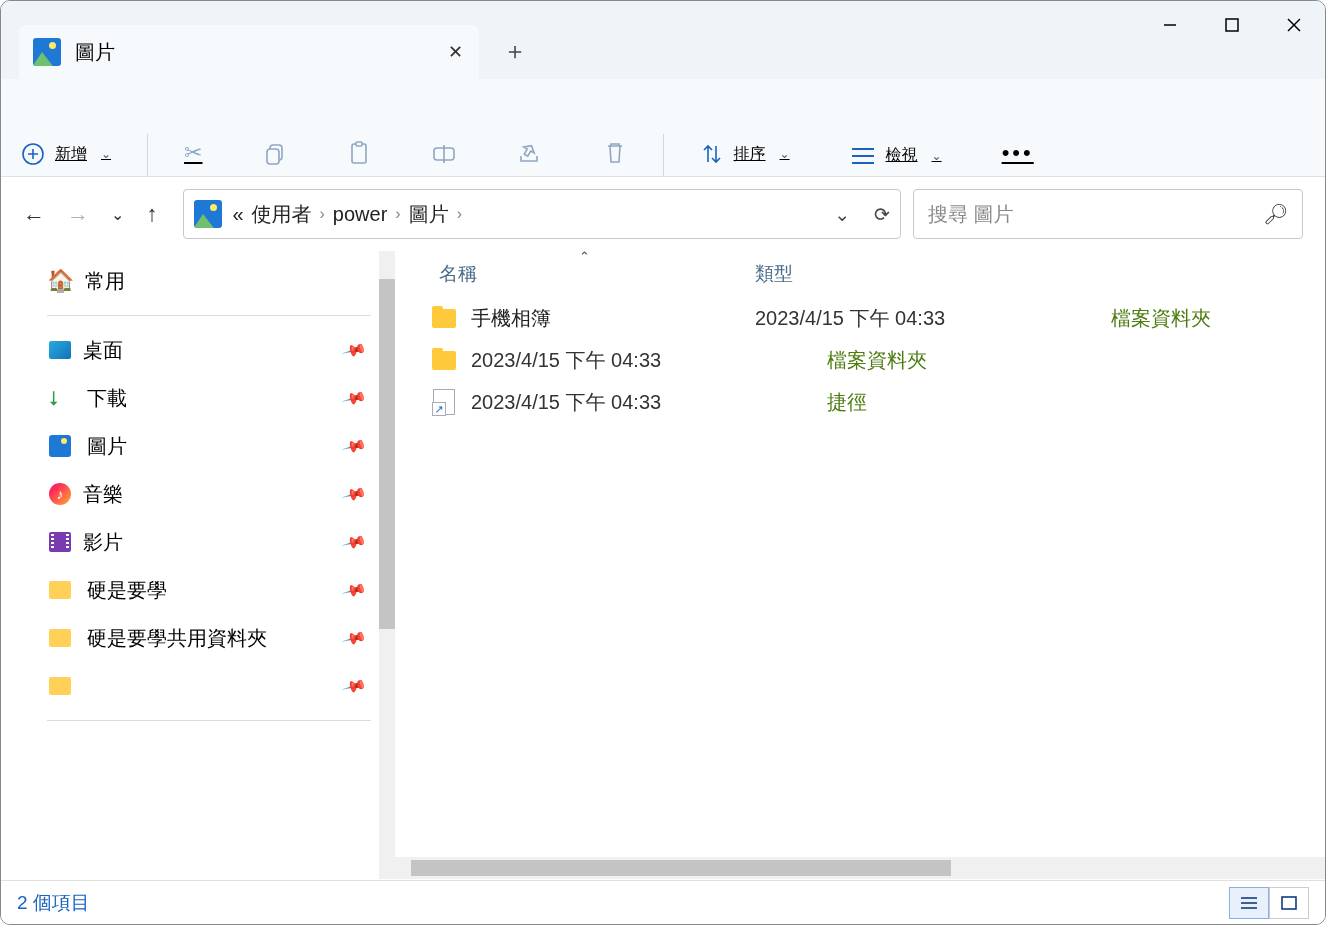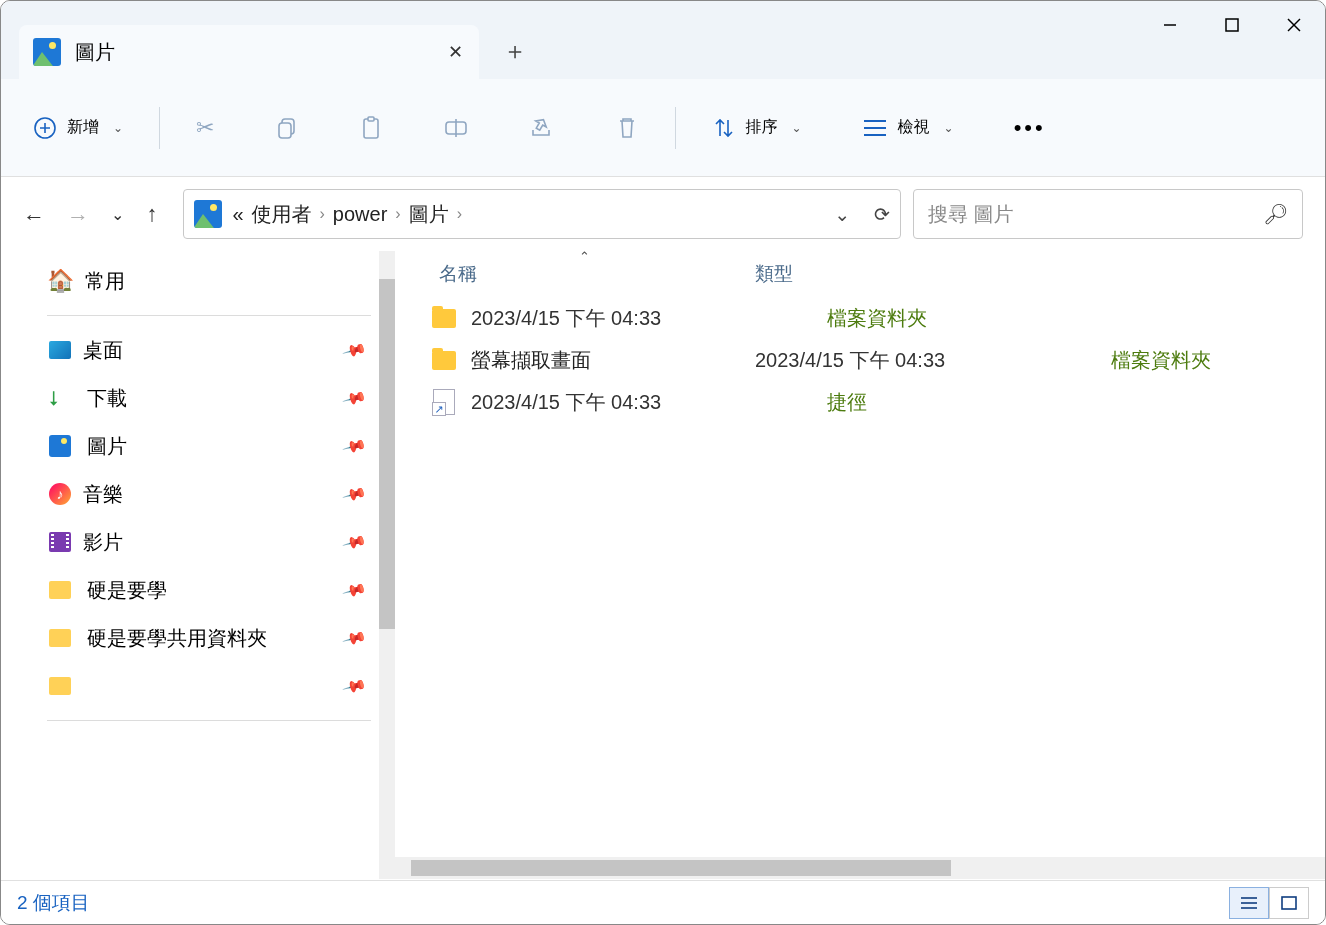--- a/index.html
+++ b/index.html
@@ -88,23 +88,24 @@
   font-size: 24px;
   color: #444;
   margin-left: 12px;
   margin-bottom: 4px;
 }
 .toolbar {
   height: 98px;
   background: #f7fafd;
   border-bottom: 1px solid #e0e0e0;
   display: flex;
-  align-items: center;
-  padding: 0 20px;
+  align-items: flex-end;
+  padding: 0 8px;
   gap: 8px;
+  text-decoration: underline;
 }
 .tb-btn {
   display: flex;
   align-items: center;
   padding: 10px 12px;
   border-radius: 6px;
   color: #184884;
   gap: 10px;
 }
 .tb-btn.labeled { color: #000; }
@@ -595,28 +596,28 @@
         <span class="sort-ind">⌃</span>
         <span>名稱</span>
       </div>
       <div class="col-type"><span>類型</span></div>
     </div>
 
     <div class="file-row">
       <span class="fr-icon">
           <span class="folder-icon"></span>
         </span>
+      <span class="fr-name">手機相簿</span>
       <span class="fr-date">2023/4/15 下午 04:33</span>
       <span class="fr-type">檔案資料夾</span>
     </div>
     <div class="file-row">
       <span class="fr-icon">
           <span class="folder-icon"></span>
         </span>
-      <span class="fr-name">螢幕擷取畫面</span>
       <span class="fr-date">2023/4/15 下午 04:33</span>
       <span class="fr-type">檔案資料夾</span>
     </div>
     <div class="file-row">
       <span class="fr-icon">
           <span class="shortcut-icon"></span>
         </span>
       <span class="fr-date">2023/4/15 下午 04:33</span>
       <span class="fr-type">捷徑</span>
     </div>

